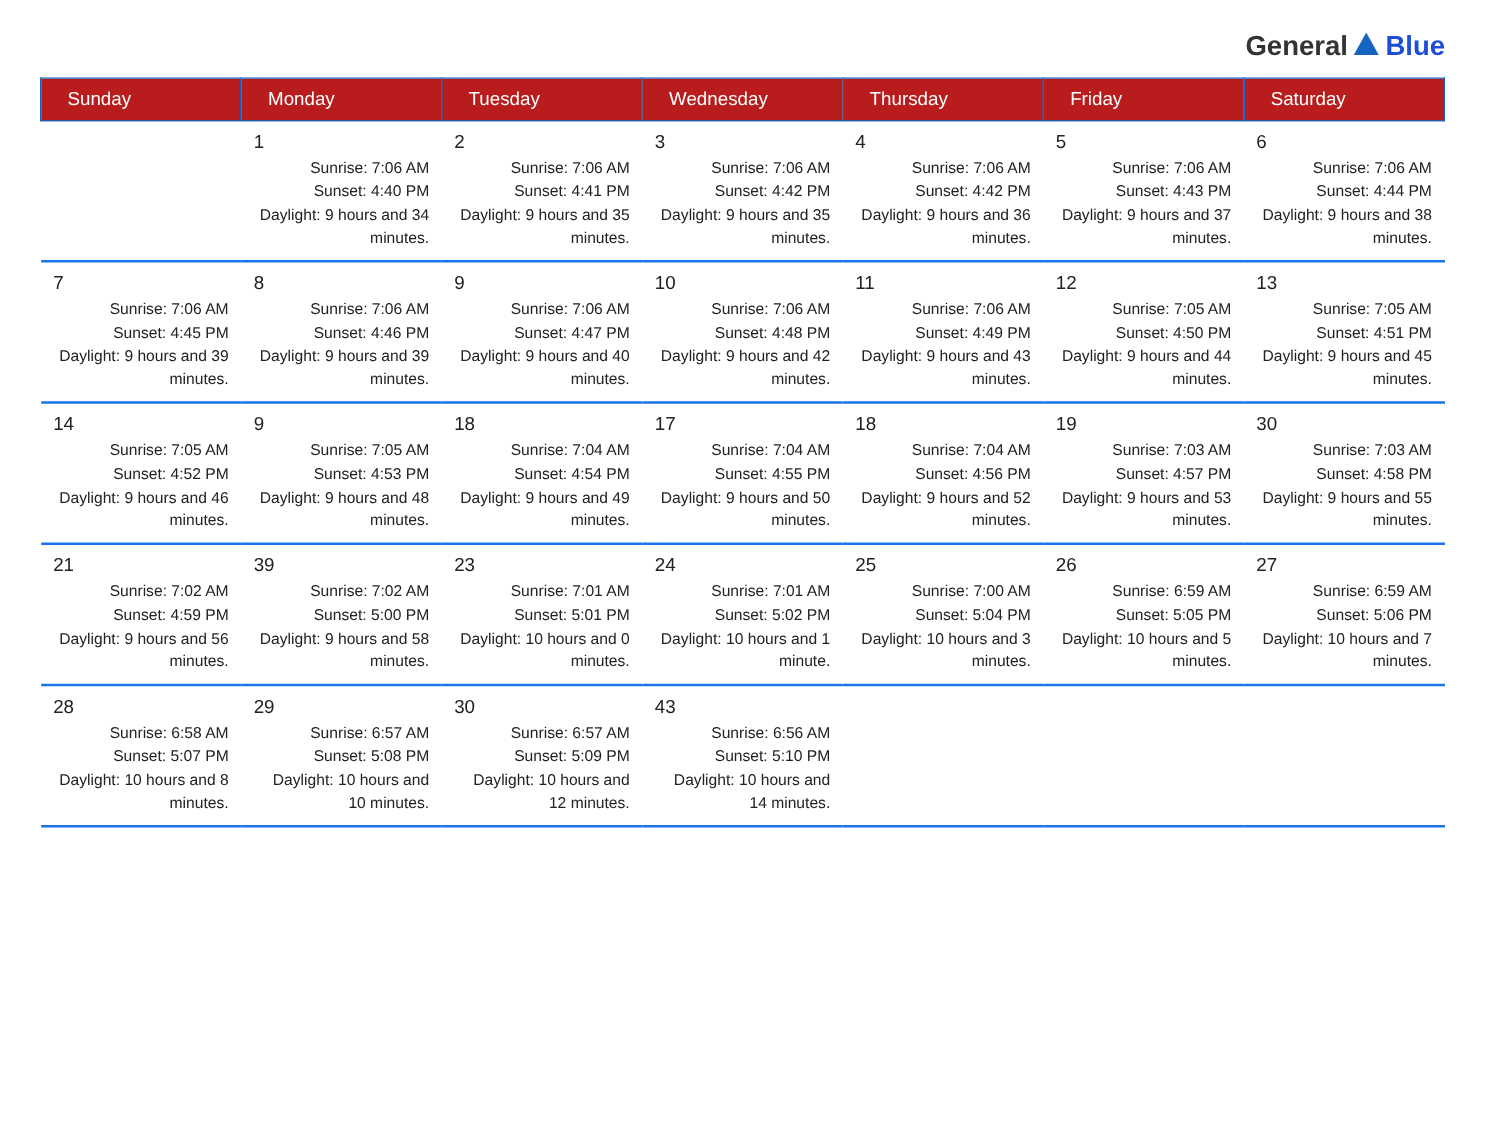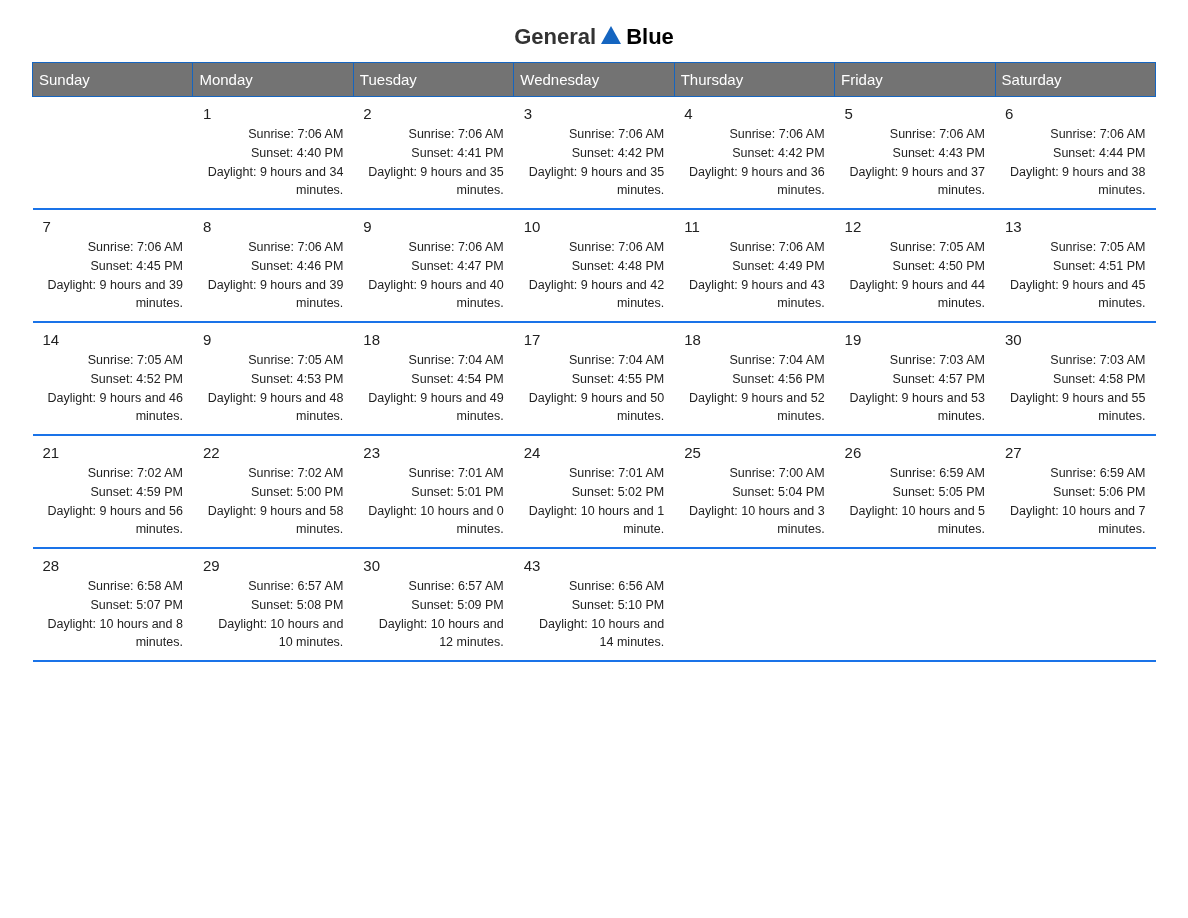--- a/index.html
+++ b/index.html
@@ -5,34 +5,34 @@
     * { box-sizing: border-box; margin: 0; padding: 0; }
     body {
       font-family: Arial, sans-serif;
       background: #fff;
       padding: 24px 32px;
       width: 1188px;
       min-height: 918px;
     }
     .header {
       display: flex;
-      justify-content: center;
+      justify-content: flex-end;
       align-items: flex-start;
       margin-bottom: 8px;
     }
     .logo {
       display: flex;
       align-items: center;
       gap: 4px;
       font-size: 22px;
       font-weight: bold;
       color: #333;
     }
     .logo-general { color: #333; }
-    .logo-blue { color: #000000; }
+    .logo-blue { color: #1d4ed8; }
     .logo-triangle {
       width: 0; height: 0;
       border-left: 10px solid transparent;
       border-right: 10px solid transparent;
       border-bottom: 18px solid #1565c0;
       margin-top: -4px;
     }
     .title-block {
       text-align: right;
     }
@@ -47,25 +47,25 @@
       font-weight: normal;
       color: #444;
       margin-top: 4px;
     }
     table {
       width: 100%;
       border-collapse: collapse;
       margin-top: 12px;
     }
     thead tr th {
-      background-color: #737373;
+      background-color: #b91c1c;
       color: #fff;
       font-size: 15px;
       font-weight: normal;
-      padding: 8px 6px;
+      padding: 8px 21px;
       text-align: left;
       border: 1px solid #1565c0;
     }
     tbody tr {
       border-bottom: 2px solid #1a73e8;
     }
     tbody tr td {
       vertical-align: top;
       padding: 8px 10px;
       font-size: 13px;
@@ -203,21 +203,21 @@
           <span class="day-number">30</span>
           <div class="day-info">Sunrise: 7:03 AM<br>Sunset: 4:58 PM<br>Daylight: 9 hours and 55 minutes.</div>
         </td>
       </tr>
       <tr>
         <td>
           <span class="day-number">21</span>
           <div class="day-info">Sunrise: 7:02 AM<br>Sunset: 4:59 PM<br>Daylight: 9 hours and 56 minutes.</div>
         </td>
         <td>
-          <span class="day-number">22</span>
+          <span class="day-number">39</span>
           <div class="day-info">Sunrise: 7:02 AM<br>Sunset: 5:00 PM<br>Daylight: 9 hours and 58 minutes.</div>
         </td>
         <td>
           <span class="day-number">23</span>
           <div class="day-info">Sunrise: 7:01 AM<br>Sunset: 5:01 PM<br>Daylight: 10 hours and 0 minutes.</div>
         </td>
         <td>
           <span class="day-number">24</span>
           <div class="day-info">Sunrise: 7:01 AM<br>Sunset: 5:02 PM<br>Daylight: 10 hours and 1 minute.</div>
         </td>

